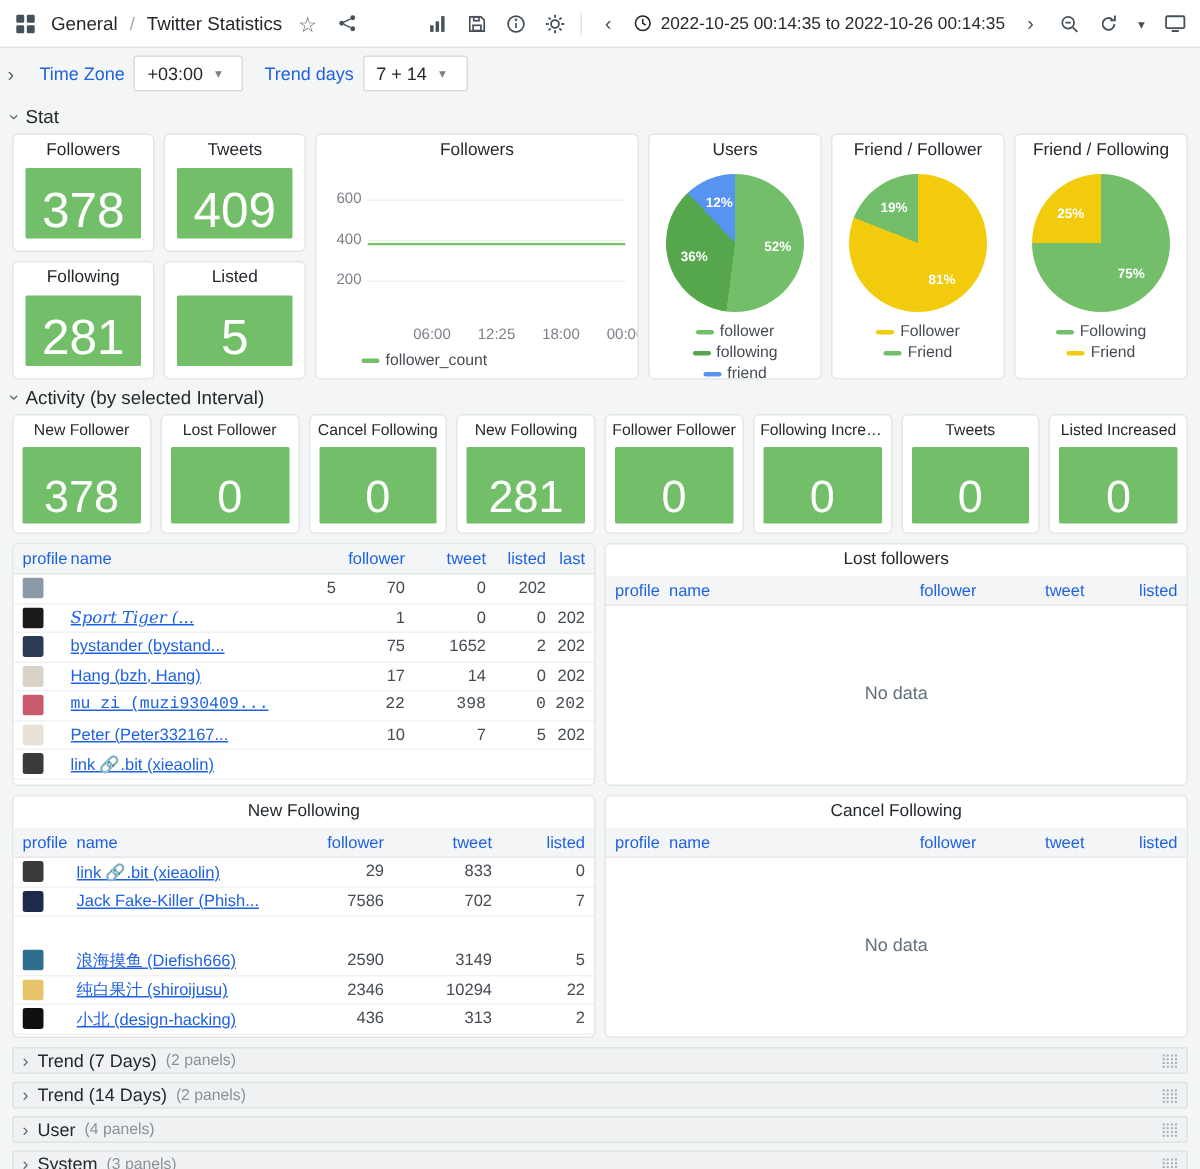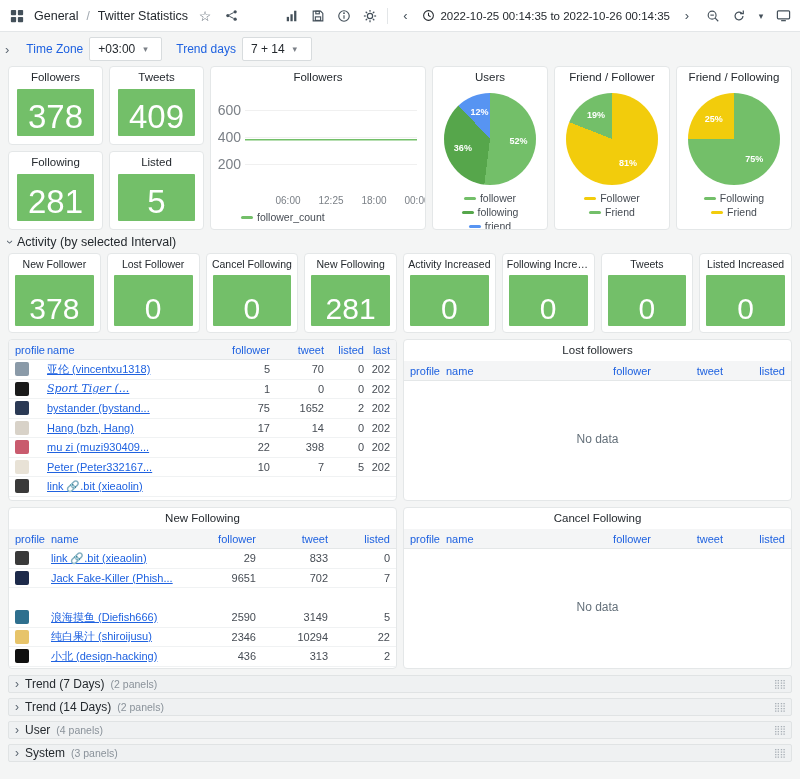--- a/index.html
+++ b/index.html
@@ -75,21 +75,21 @@
   .stat-value { color: #fff; font-weight: 500; }
   .stat-quad .stat-value { font-size: 33px; }
   .activity-grid .stat-value { font-size: 30px; }
 
   .chart-panel { flex: 0 0 216px; }
   .ts-body { flex: 1; display: flex; flex-direction: column; overflow: hidden; }
   .ts-plot { position: relative; flex: 1; margin: 2px 6px 0 6px; }
   .ts-inner { position: absolute; left: 28px; right: 2px; top: 6px; bottom: 18px; }
   .ts-inner svg { position: absolute; left: 0; top: 0; width: 100%; height: 100%; }
   .y-tick { position: absolute; left: -28px; width: 24px; text-align: right;
-            transform: translateY(-50%); font-size: 14px; color: #7B8087; }
+            transform: translateY(-50%); font-size: 10px; color: #7B8087; }
   .x-tick { position: absolute; bottom: -15px; transform: translateX(-50%);
             font-size: 10px; color: #7B8087; white-space: nowrap; }
   .gridline { position: absolute; left: 0; right: 0; height: 1px; background: rgba(36,41,46,0.07); }
   .ts-legend { flex: none; display: flex; align-items: center; gap: 6px;
                padding: 2px 8px 6px 30px; font-size: 10.5px; color: #464C54; }
   .legend-item { display: inline-flex; align-items: center; gap: 4px; cursor: pointer; }
   .legend-item i { width: 12px; height: 3px; border-radius: 2px; }
 
   .pie-panel { flex: 1; }
   .pie-body { flex: 1; display: flex; flex-direction: column; align-items: center; overflow: hidden; }
@@ -244,20 +244,24 @@
     <label>Trend days</label>
     <div class="var-select">
       <span>7 + 14</span>
       <span class="caret">▾</span>
     </div>
   </div>
 </div>
 
 <div class="dash">
 
+  <div class="section-header">
+    <span class="chev open">›</span>
+    <span>Stat</span>
+  </div>
 
   <div class="stat-section">
     <div class="stat-quad">
         <div class="panel stat-panel">
           <div class="panel-title">Followers</div>
           <div class="stat-bg" style="background: rgb(115, 191, 105);">
             <span class="stat-value">378</span>
           </div>
         </div>
         <div class="panel stat-panel">
@@ -408,21 +412,21 @@
           <span class="stat-value">0</span>
         </div>
       </div>
       <div class="panel stat-panel">
         <div class="panel-title">New Following</div>
         <div class="stat-bg" style="background: rgb(115, 191, 105);">
           <span class="stat-value">281</span>
         </div>
       </div>
       <div class="panel stat-panel">
-        <div class="panel-title">Activity Increased</div>
+        <div class="panel-title">Follower Follower</div>
         <div class="stat-bg" style="background: rgb(115, 191, 105);">
           <span class="stat-value">0</span>
         </div>
       </div>
       <div class="panel stat-panel">
         <div class="panel-title">Following Increased</div>
         <div class="stat-bg" style="background: rgb(115, 191, 105);">
           <span class="stat-value">0</span>
         </div>
       </div>
@@ -447,21 +451,20 @@
             <div class="t-th">profile</div>
             <div class="t-th">name</div>
             <div class="t-th num">follower</div>
             <div class="t-th num">tweet</div>
             <div class="t-th num">listed</div>
             <div class="t-th num">last</div>
           </div>
           <div class="t-body">
             <div class="t-row" style="grid-template-columns: 32px minmax(0px, 1fr) 46px 54px 40px 26px;">
               <div class="t-td"><span class="avatar" style="background: rgb(138, 154, 168);"></span></div>
-              <div class="t-td"><span class="link">亚伦 (vincentxu1318)</span></div>
               <div class="t-td num">5</div>
               <div class="t-td num">70</div>
               <div class="t-td num">0</div>
               <div class="t-td num">202</div>
             </div>
             <div class="t-row fancy" style="grid-template-columns: 32px minmax(0px, 1fr) 46px 54px 40px 26px;">
               <div class="t-td"><span class="avatar" style="background: rgb(27, 27, 27);"></span></div>
               <div class="t-td"><span class="link">Sport Tiger (...</span></div>
               <div class="t-td num">1</div>
               <div class="t-td num">0</div>
@@ -477,21 +480,21 @@
               <div class="t-td num">202</div>
             </div>
             <div class="t-row" style="grid-template-columns: 32px minmax(0px, 1fr) 46px 54px 40px 26px;">
               <div class="t-td"><span class="avatar" style="background: rgb(216, 210, 200);"></span></div>
               <div class="t-td"><span class="link">Hang (bzh, Hang)</span></div>
               <div class="t-td num">17</div>
               <div class="t-td num">14</div>
               <div class="t-td num">0</div>
               <div class="t-td num">202</div>
             </div>
-            <div class="t-row" style="grid-template-columns: 32px minmax(0px, 1fr) 46px 54px 40px 26px;">
+            <div class="t-row" style="grid-template-columns: 32px minmax(0px, 1fr) 46px 54px 40px 26px; font-family: Liberation Mono, monospace;">
               <div class="t-td"><span class="avatar" style="background: rgb(201, 91, 110);"></span></div>
               <div class="t-td"><span class="link">mu zi (muzi930409...</span></div>
               <div class="t-td num">22</div>
               <div class="t-td num">398</div>
               <div class="t-td num">0</div>
               <div class="t-td num">202</div>
             </div>
             <div class="t-row" style="grid-template-columns: 32px minmax(0px, 1fr) 46px 54px 40px 26px;">
               <div class="t-td"><span class="avatar" style="background: rgb(232, 226, 214);"></span></div>
               <div class="t-td"><span class="link">Peter (Peter332167...</span></div>
@@ -539,21 +542,21 @@
             <div class="t-row" style="grid-template-columns: 36px minmax(0px, 1fr) 78px 72px 62px;">
               <div class="t-td"><span class="avatar" style="background: rgb(58, 58, 58);"></span></div>
               <div class="t-td"><span class="link">link 🔗.bit (xieaolin)</span></div>
               <div class="t-td num">29</div>
               <div class="t-td num">833</div>
               <div class="t-td num">0</div>
             </div>
             <div class="t-row" style="grid-template-columns: 36px minmax(0px, 1fr) 78px 72px 62px;">
               <div class="t-td"><span class="avatar" style="background: rgb(29, 42, 74);"></span></div>
               <div class="t-td"><span class="link">Jack Fake-Killer (Phish...</span></div>
-              <div class="t-td num">9651</div>
+              <div class="t-td num">7586</div>
               <div class="t-td num">702</div>
               <div class="t-td num">7</div>
             </div>
             <div class="t-row" style="grid-template-columns: 36px minmax(0px, 1fr) 78px 72px 62px; margin-top: 20px;">
               <div class="t-td"><span class="avatar" style="background: rgb(46, 111, 142);"></span></div>
               <div class="t-td"><span class="link">浪海摸鱼 (Diefish666)</span></div>
               <div class="t-td num">2590</div>
               <div class="t-td num">3149</div>
               <div class="t-td num">5</div>
             </div>

